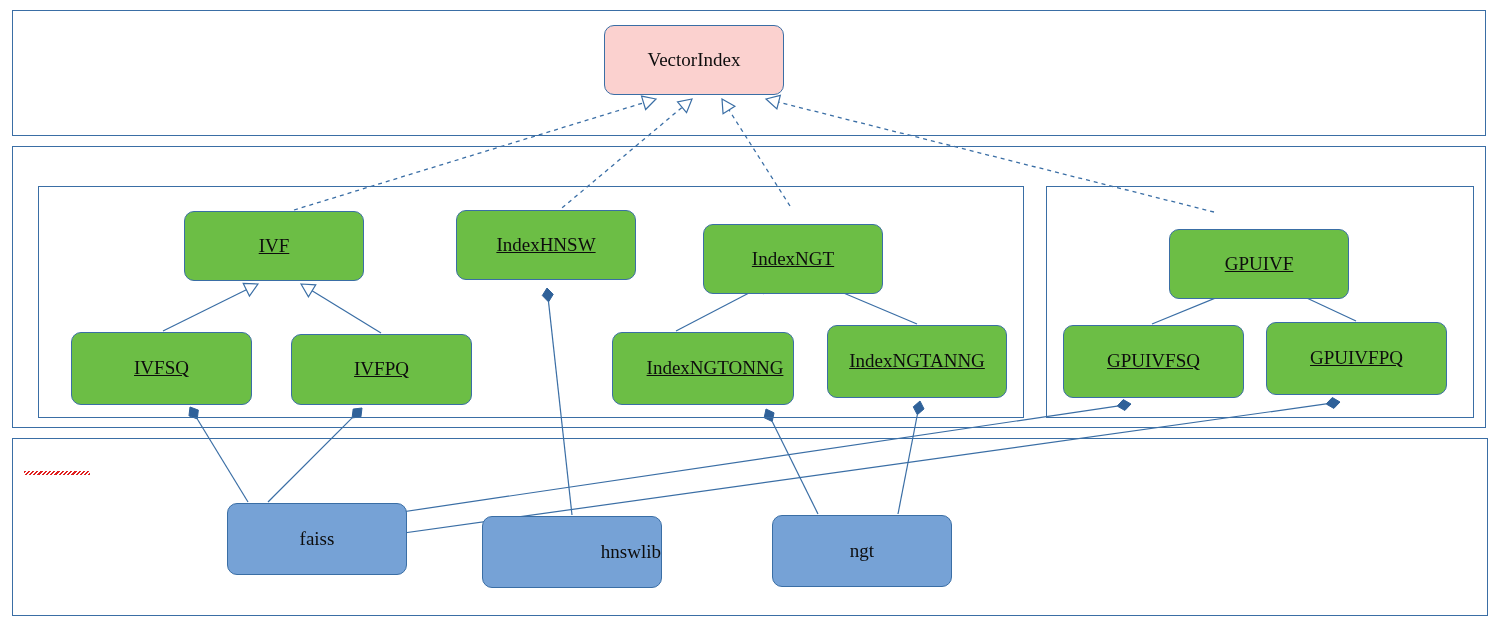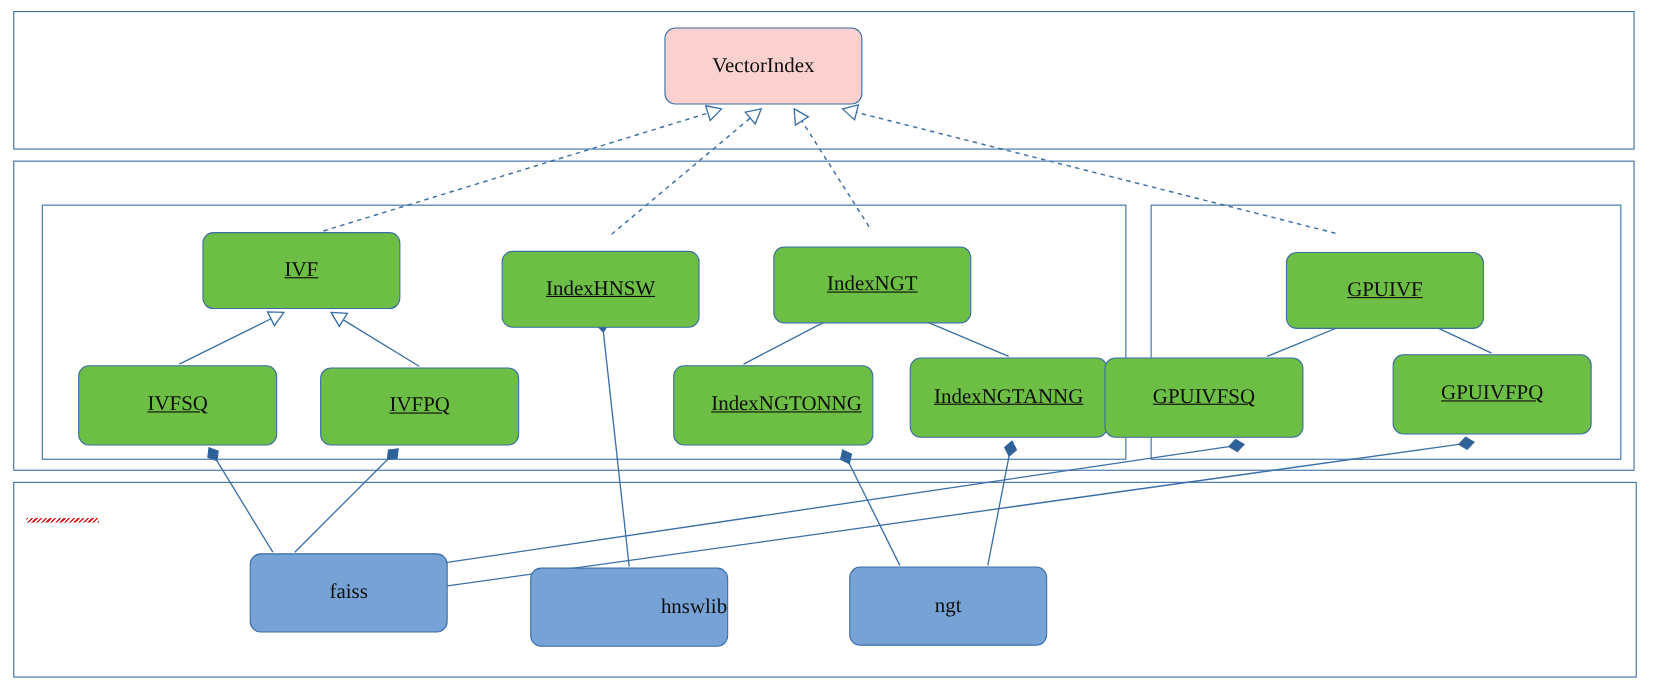--- a/index.html
+++ b/index.html
@@ -79,42 +79,42 @@
       <div class="container-label misspelled" style="left: 24px; top: 453px;"></div>
       <div class="squiggle" style="left: 24px; top: 471px; width: 66px;"></div>
     </div>
   <div id="nodes">
       <div class="node pink" style="left: 604px; top: 25px; width: 180px; height: 70px;">
         <span>VectorIndex</span>
       </div>
       <div class="node green" style="left: 184px; top: 211px; width: 180px; height: 70px;">
         <span>IVF</span>
       </div>
-      <div class="node green" style="left: 456px; top: 228px; width: 180px; height: 70px;">
+      <div class="node green" style="left: 456px; top: 210px; width: 180px; height: 70px;">
         <span>IndexHNSW</span>
       </div>
       <div class="node green" style="left: 703px; top: 224px; width: 180px; height: 70px;">
         <span>IndexNGT</span>
       </div>
       <div class="node green" style="left: 71px; top: 332px; width: 181px; height: 73px;">
         <span>IVFSQ</span>
       </div>
       <div class="node green" style="left: 291px; top: 334px; width: 181px; height: 71px;">
         <span>IVFPQ</span>
       </div>
       <div class="node green" style="left: 612px; top: 332px; width: 182px; height: 73px; padding-left: 24px;">
         <span>IndexNGTONNG</span>
       </div>
       <div class="node green" style="left: 827px; top: 325px; width: 180px; height: 73px;">
         <span>IndexNGTANNG</span>
       </div>
       <div class="node green" style="left: 1169px; top: 213px; width: 180px; height: 70px; margin-top: 16px;">
         <span>GPUIVF</span>
       </div>
-      <div class="node green" style="left: 1004px; top: 325px; width: 181px; height: 73px;">
+      <div class="node green" style="left: 1063px; top: 325px; width: 181px; height: 73px;">
         <span>GPUIVFSQ</span>
       </div>
       <div class="node green" style="left: 1266px; top: 322px; width: 181px; height: 73px;">
         <span>GPUIVFPQ</span>
       </div>
       <div class="node blue" style="left: 187px; top: 503px; width: 180px; height: 72px; margin-left: 40px;">
         <span>faiss</span>
       </div>
       <div class="node blue" style="left: 482px; top: 516px; width: 180px; height: 72px; justify-content: flex-end;">
         <span>hnswlib</span>

